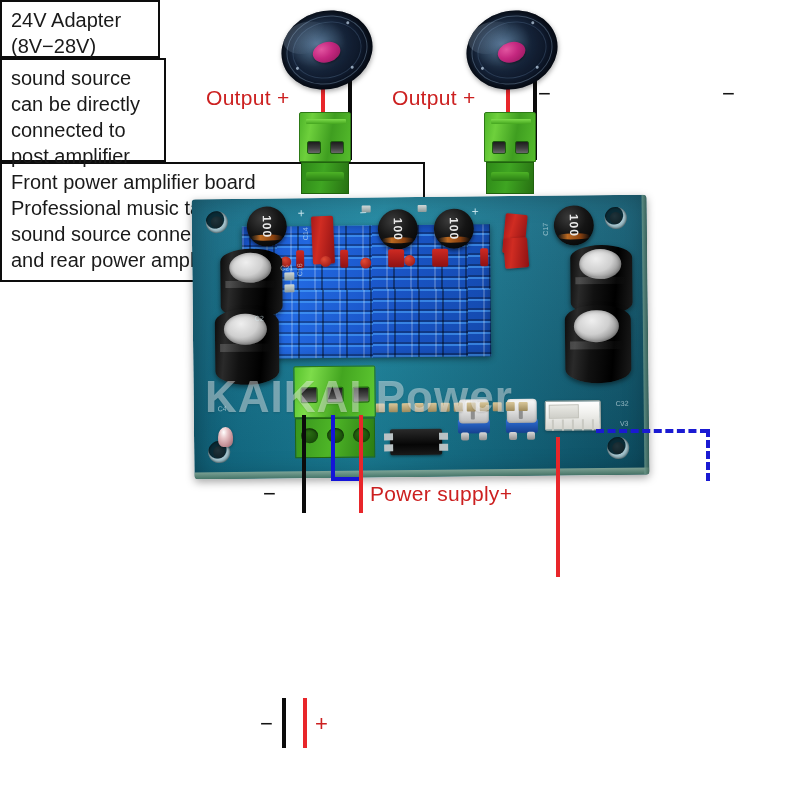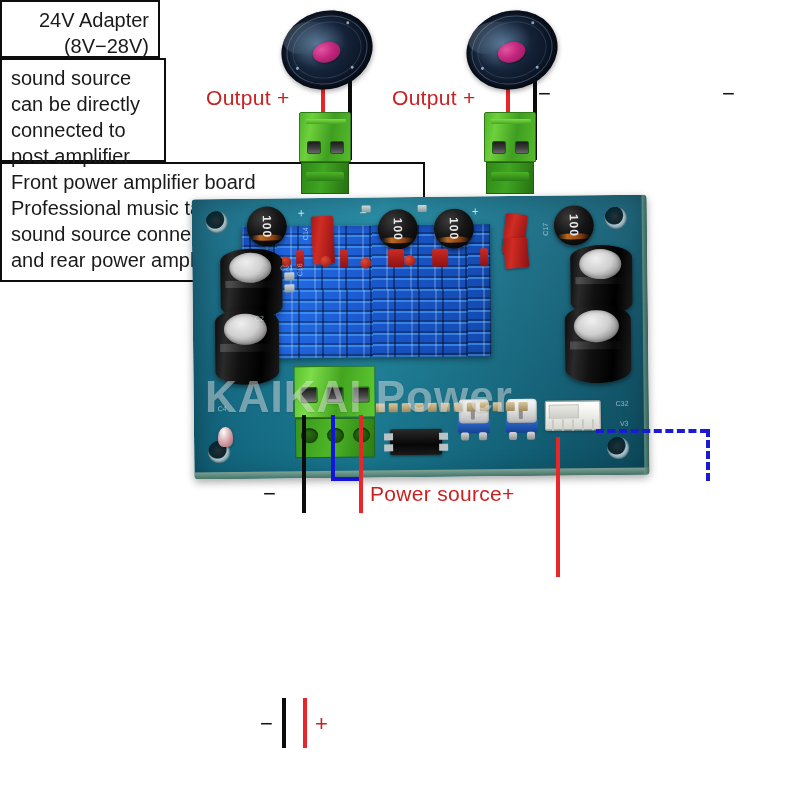--- a/index.html
+++ b/index.html
@@ -37,21 +37,21 @@
     background: #ffffff;
     border: 2px solid #0d0d0d;
     color: #1a1a1a;
     font-size: 20px;
     line-height: 1.30;
     padding: 5px 9px 6px 9px;
     white-space: pre-line;
     z-index: 40;
     font-family: "Liberation Sans", sans-serif;
   }
-  .box.center { text-align: right; }
+  .box.center { text-align: left; }
 
   
   .wire { position: absolute; z-index: 12; }
   .w-black { background: #0b0b0b; }
   .w-red   { background: #e8262a; }
   .w-blue  { background: #1414d8; }
   .dashed-h {
     position:absolute; height:0; border-top: 4px dashed #1a1ad2; z-index: 12;
   }
   .dashed-v {
@@ -532,21 +532,21 @@
   <div id="watermark">KAIKAI Power</div>
 
   <div class="wire w-black" style="left:302px; top:415px; width:4px; height:98px;"></div>
 
   <div class="wire w-blue" style="left:331px; top:415px; width:4px; height:66px;"></div>
   <div class="wire w-blue" style="left:331px; top:477px; width:32px; height:4px;"></div>
 
   <div class="wire w-red" style="left:359px; top:415px; width:4px; height:98px;"></div>
 
   <div class="abs sign" style="left:263px; top:483px;">−</div>
-  <div class="abs lbl-red" style="left:370px; top:482px;">Power source+</div>
+  <div class="abs lbl-red" style="left:370px; top:482px;">Power supply+</div>
 
   <div class="box center" style="left:255px; top:513px; width:160px; height:58px;">24V Adapter
 (8V−28V)</div>
 
   <div class="wire w-red" style="left:556px; top:437px; width:4px; height:140px;"></div>
 
   <div class="dashed-h" style="left:596px; top:429px; width:112px;"></div>
   <div class="dashed-v" style="left:706px; top:429px; height:52px;"></div>
 
   <div class="box" style="left:630px; top:481px; width:166px; height:104px;">sound source

